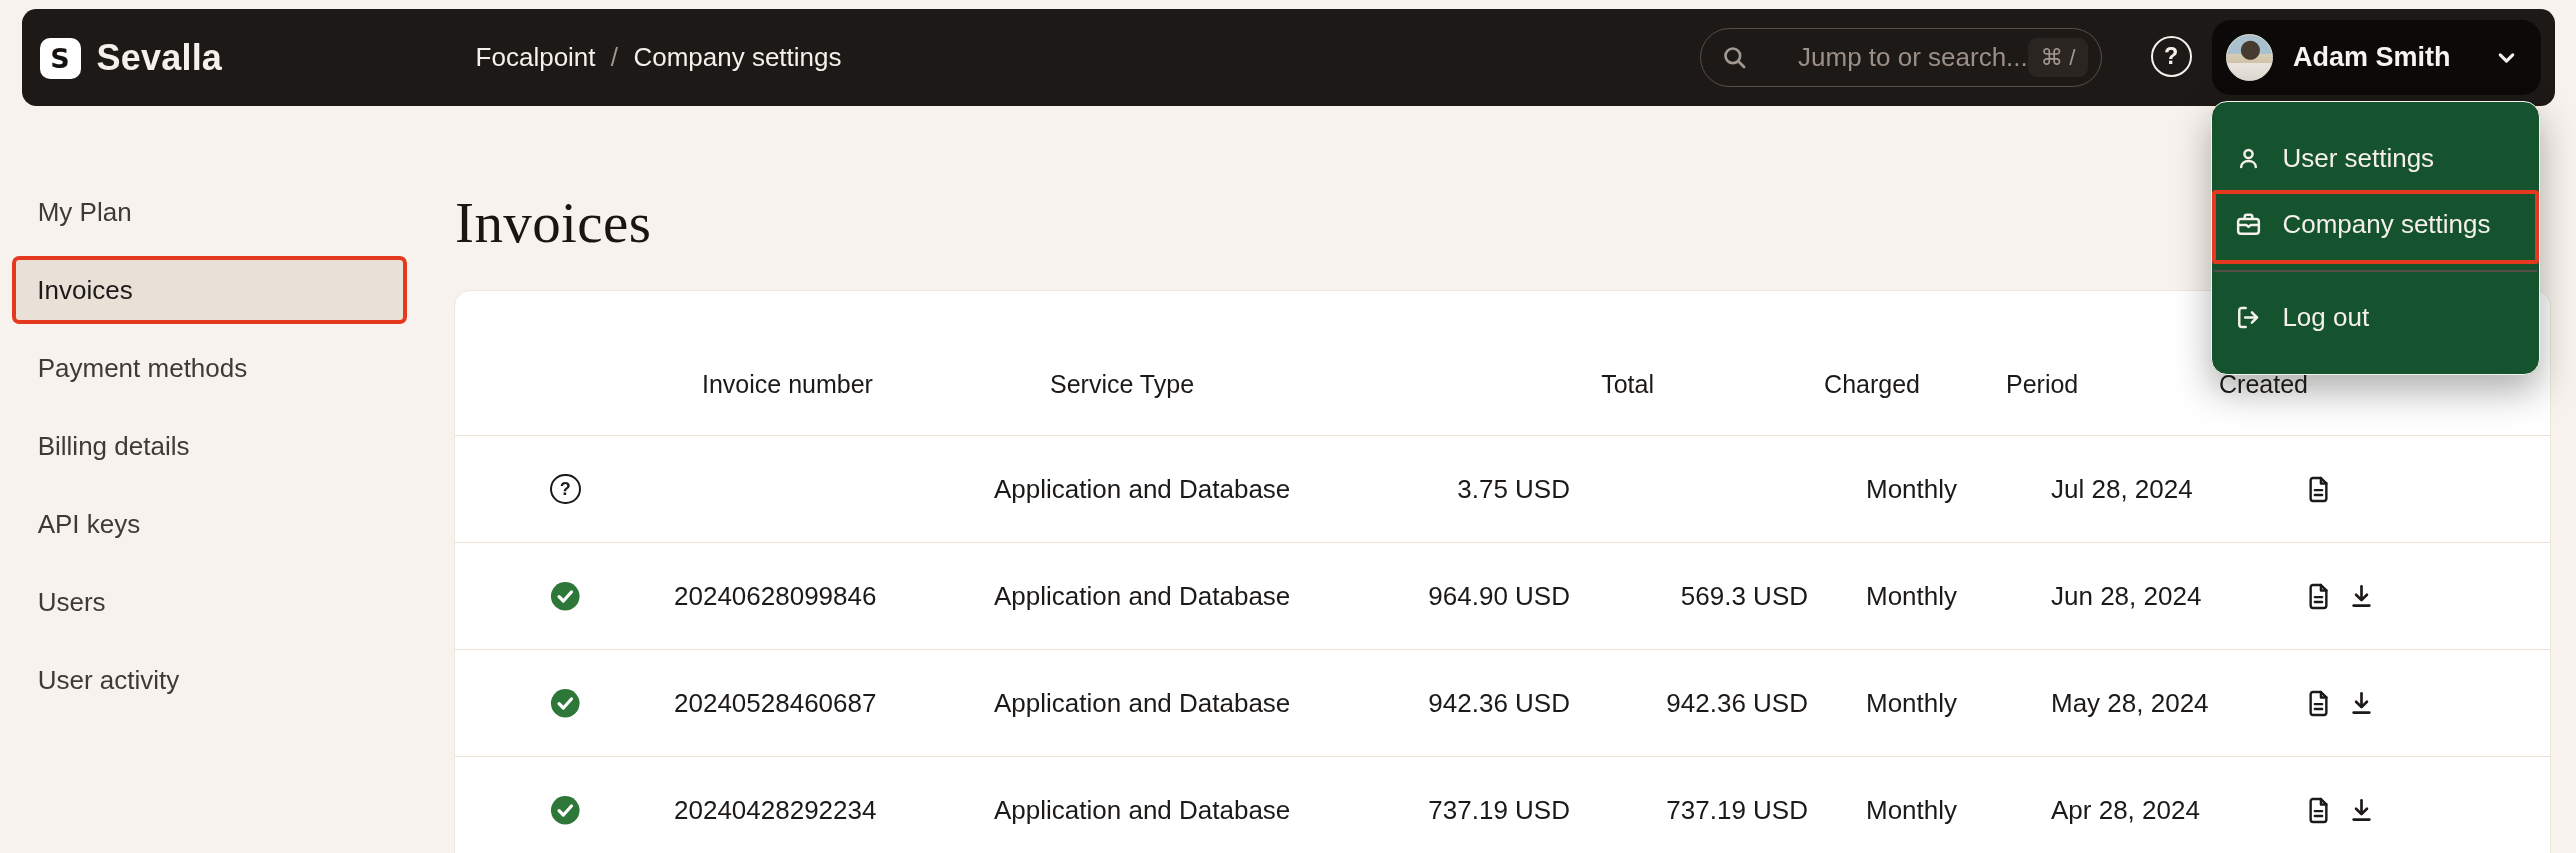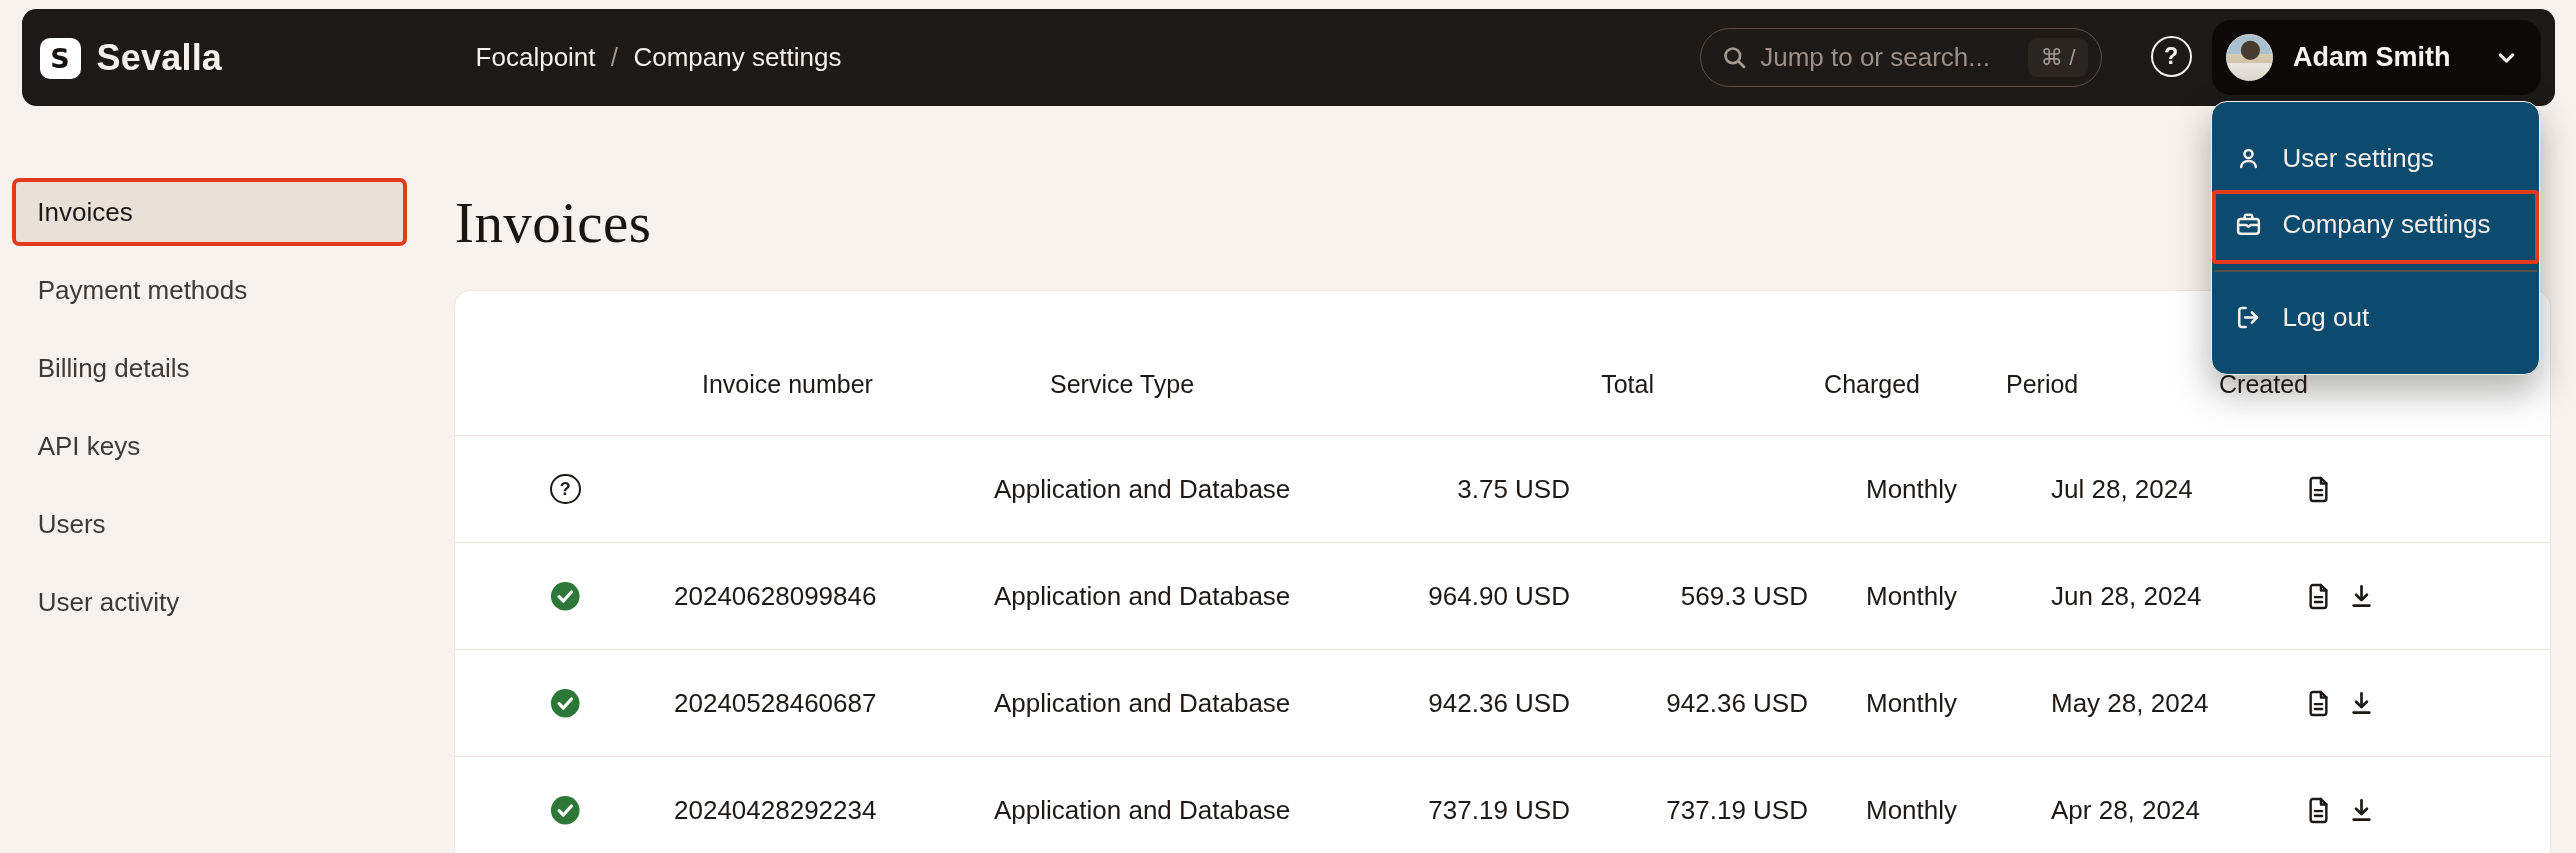--- a/index.html
+++ b/index.html
@@ -28,20 +28,21 @@
   .search-pill {
     position:absolute; left:1678px; top:19px; width:402px; height:59px;
     border:1.8px solid #5a4f48; border-radius:30.5px;
     display:flex; align-items:center; padding:0 12.6px 0 20px;
   }
   .search-pill svg { flex:0 0 auto; }
   .search-input {
     flex:1 1 auto; background:transparent; border:none; outline:none;
     color:#fde047; font-size:26px; margin-left:12.6px; min-width:0;
     font-family:"Liberation Sans", sans-serif;
+    text-align:right;
   }
   .search-input::placeholder { color:#9b8f87; opacity:1; }
   .kbd-badge {
     flex:0 0 auto; background:#2b2522; color:#a39890; border-radius:9px;
     font-size:22.5px; padding:6.3px 12.6px; white-space:nowrap;
   }
   .help-btn {
     position:absolute; left:2129px; top:27px; width:41px; height:41px; border-radius:50%;
     border:2.7px solid #f5f0eb; display:flex; align-items:center; justify-content:center;
     color:#f5f0eb; font-size:23.4px; font-weight:700; cursor:pointer; background:transparent;
@@ -55,21 +56,21 @@
     width:47px; height:47px; border-radius:50%;
     background:
       radial-gradient(circle at 52% 34%, #473a2e 0 9px, rgba(0,0,0,0) 10px),
       linear-gradient(180deg, #a9c1cf 0%, #a9c1cf 42%, #d8cdb6 42%, #cfc2a8 62%, #e9e5dc 62%, #dcd8cf 100%);
     border:1.8px solid #e8e2da;
   }
   .user-name { color:#f7f3ee; font-size:27px; font-weight:600; flex:1; text-align:left; }
   
   .menu {
     position:absolute; left:2211px; top:101px; width:329px; z-index:50;
-    background:#0c4a6e; border:1.8px solid #f6f1ea; border-radius:16px;
+    background:#14532d; border:1.8px solid #f6f1ea; border-radius:16px;
     padding:23.4px 0; box-shadow:0 16px 36px rgba(28,25,22,.35);
   }
   .menu-item {
     height:66px; display:flex; align-items:center; gap:20px; padding:0 23.4px;
     color:#f5f0eb; font-size:26px; cursor:pointer;
   }
   .menu-item svg { flex:0 0 auto; }
   .menu-divider { height:1.8px; background:#544e48; margin:12.6px 1.8px; }
   .menu-annotation {
     position:absolute; left:0; right:0; top:88px; height:74px;
@@ -171,20 +172,23 @@
         <path d="M9.5 3.5H6a2.2 2.2 0 0 0-2.2 2.2v12.6A2.2 2.2 0 0 0 6 20.5h3.5"></path>
         <polyline points="15,7.5 19.5,12 15,16.5"></polyline>
         <line x1="19.5" y1="12" x2="9" y2="12"></line>
       </svg>
     <span>Log out</span>
   </div>
   <div class="menu-annotation"></div>
 </div>
 
 <nav class="sidebar">
+  <div class="side-item">
+      <span>My Plan</span>
+    </div>
   <div class="side-item active">
       <span>Invoices</span>
     </div>
   <div class="side-item">
       <span>Payment methods</span>
     </div>
   <div class="side-item">
       <span>Billing details</span>
     </div>
   <div class="side-item">

